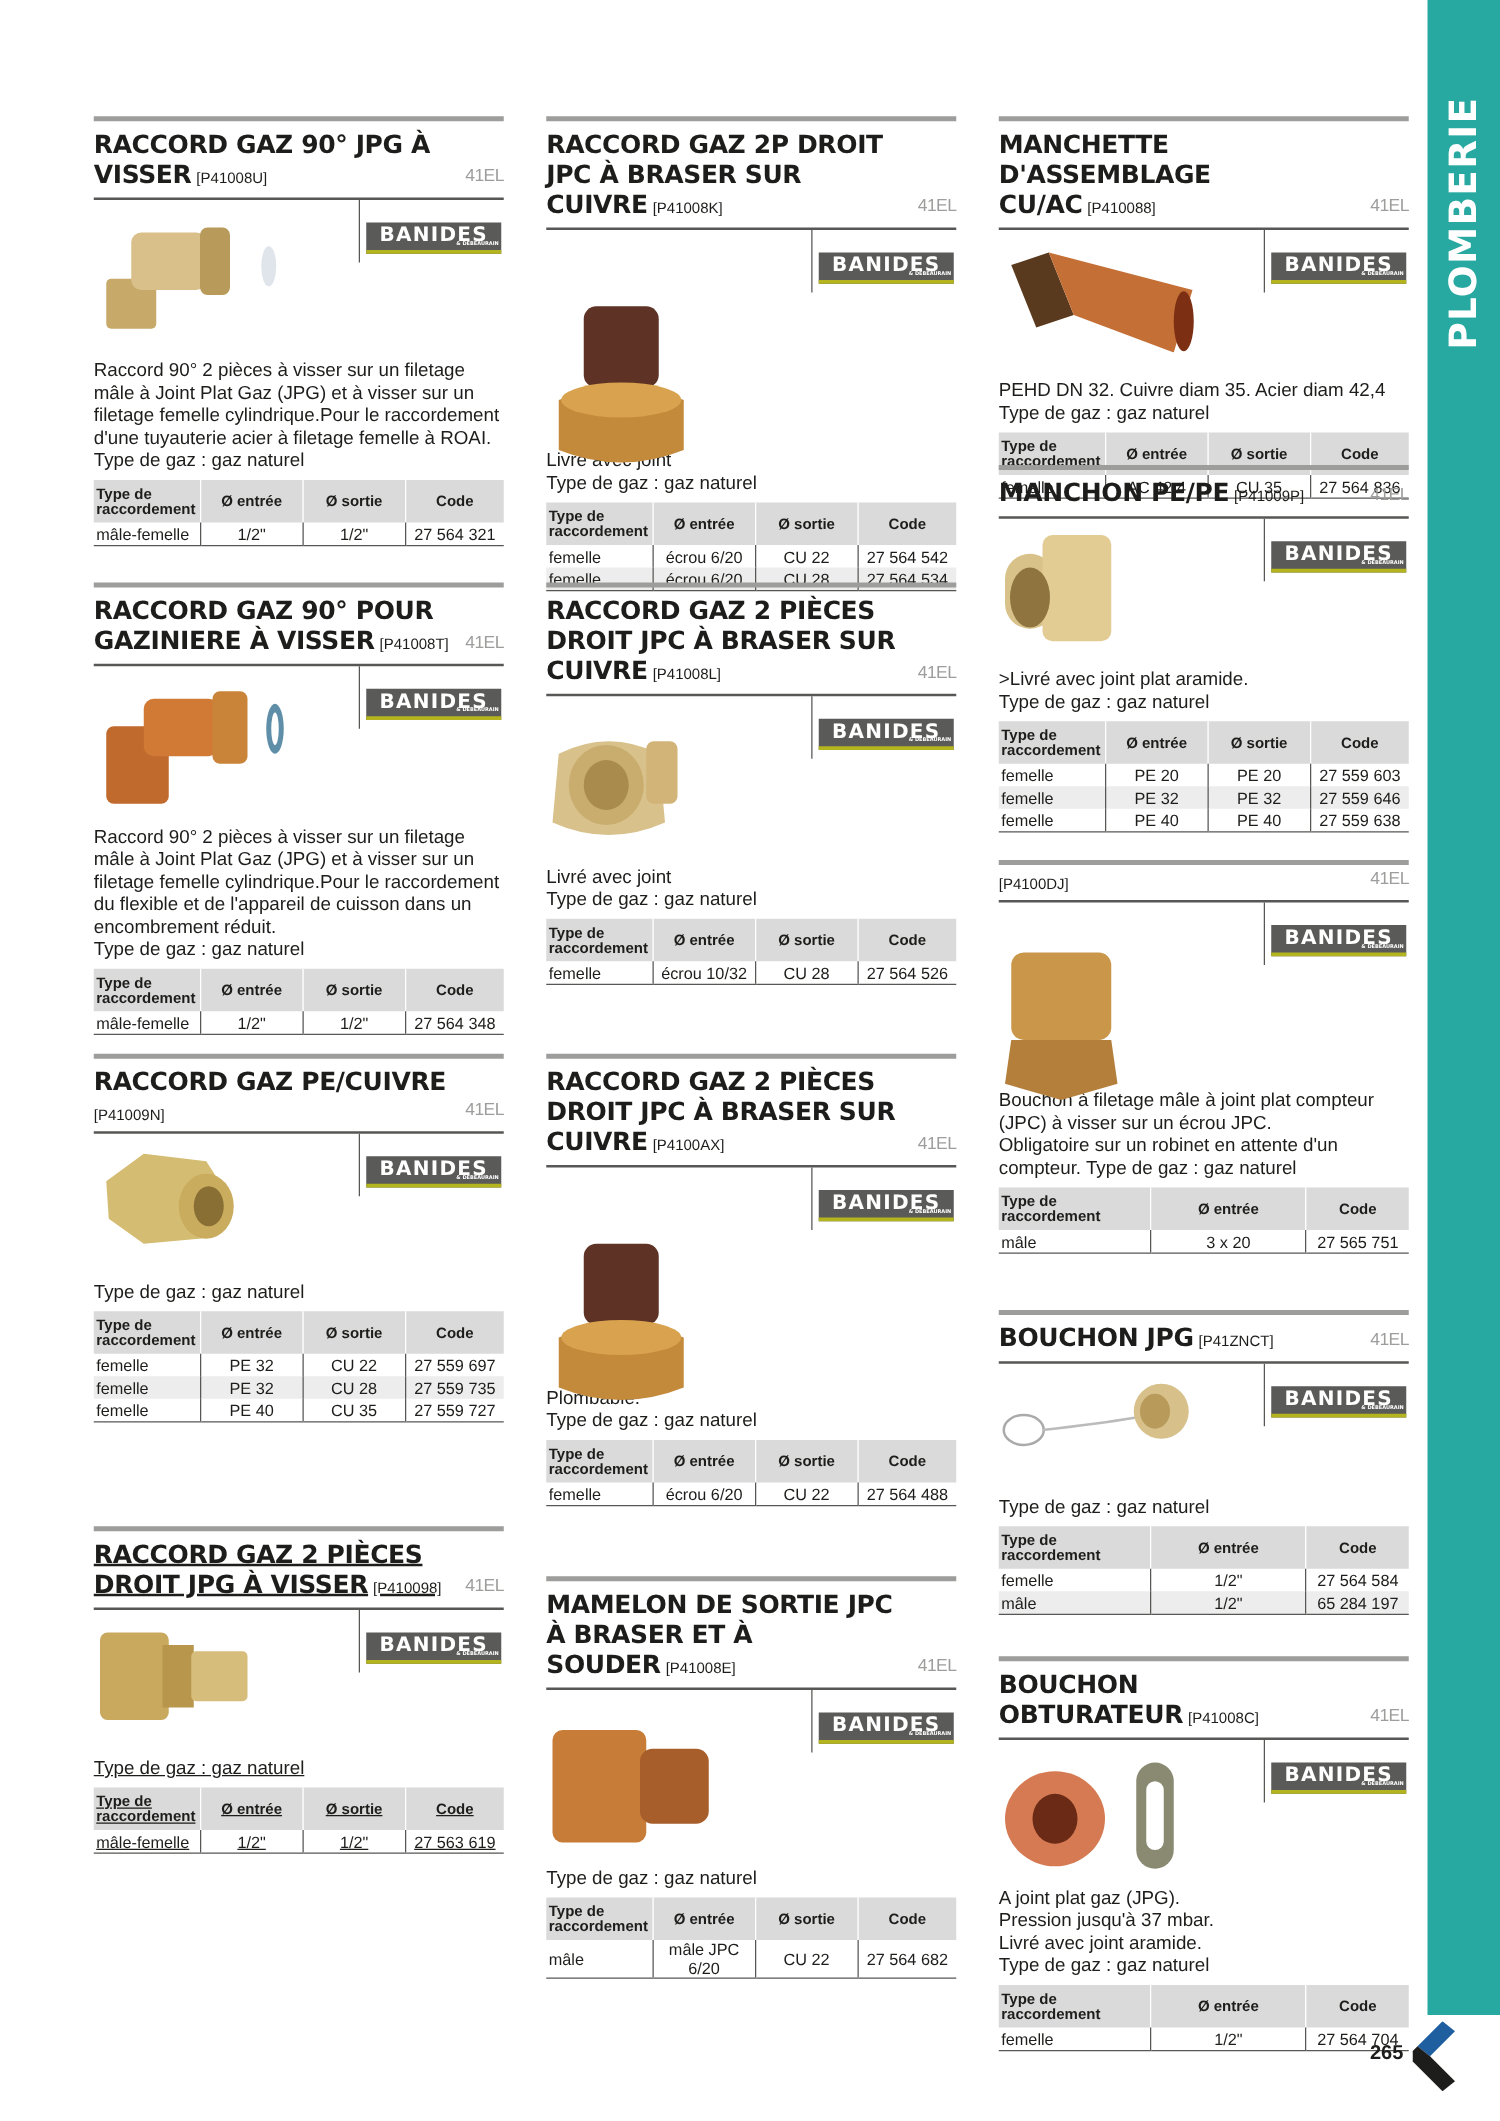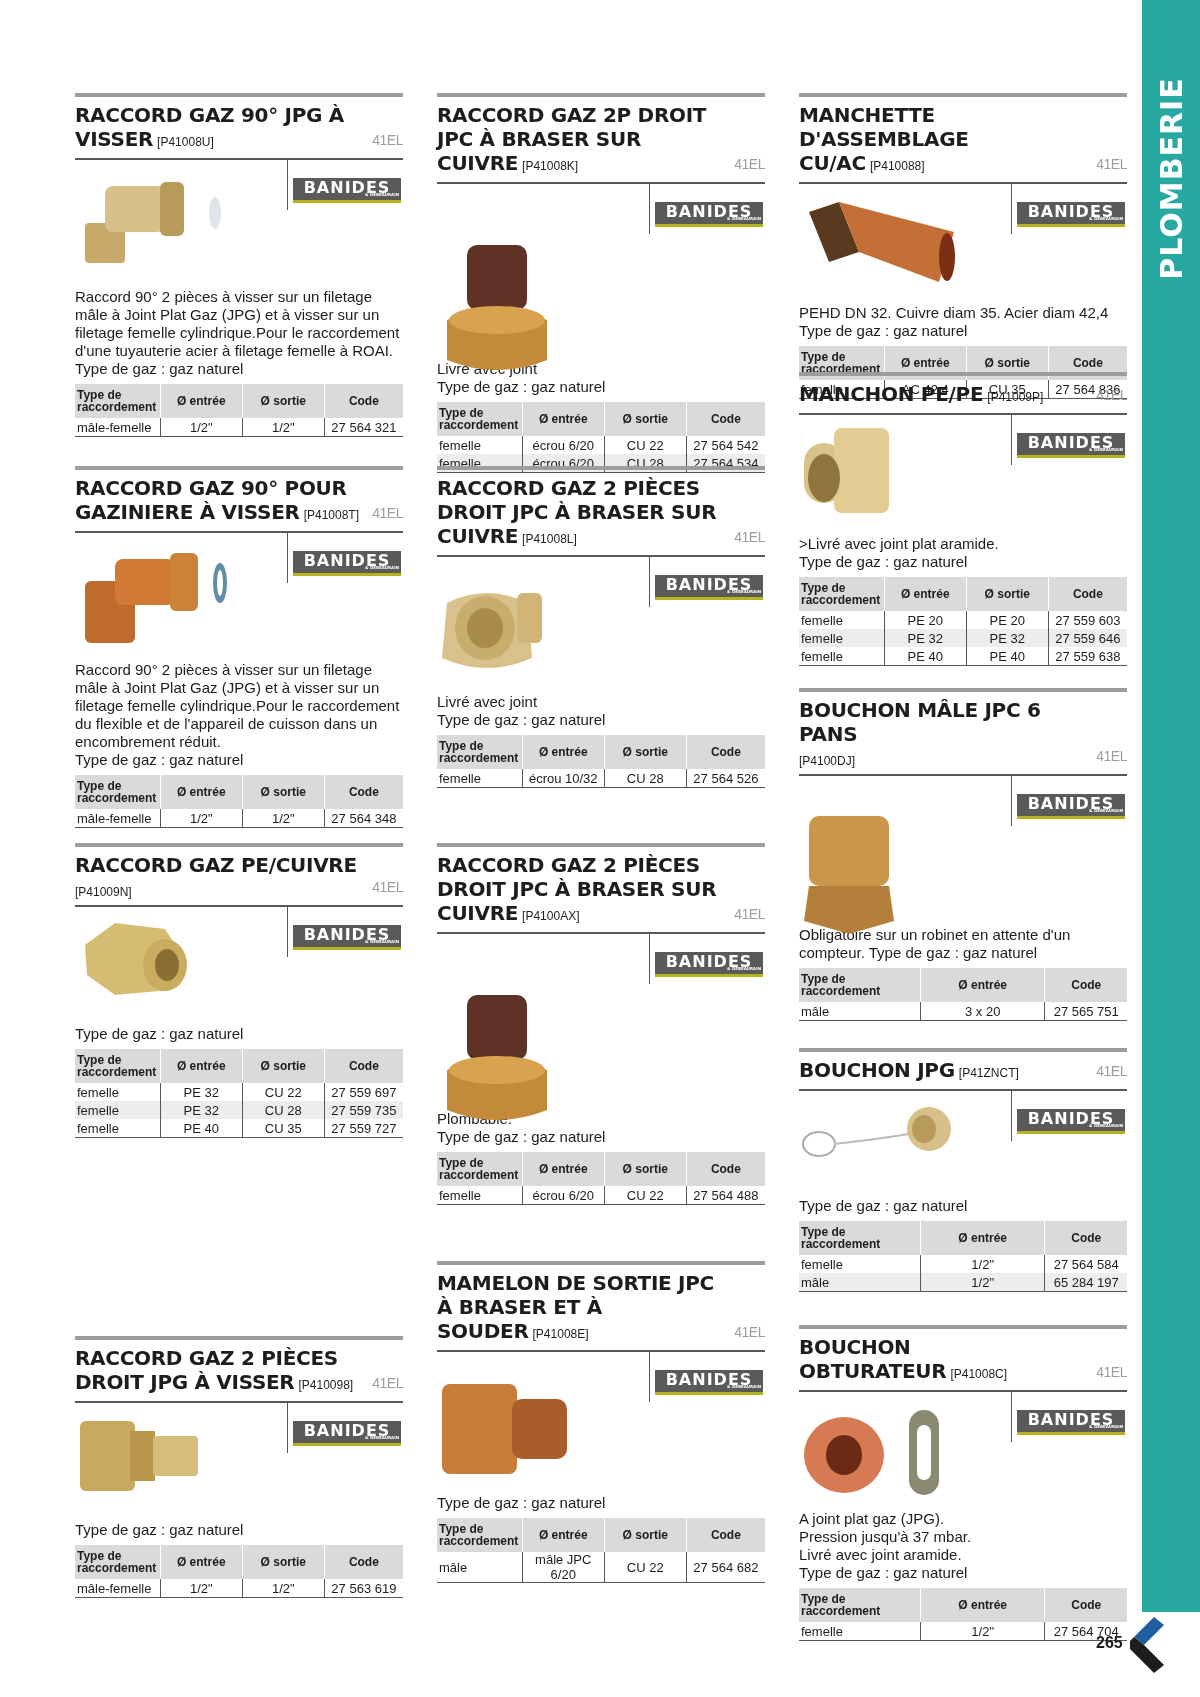--- a/index.html
+++ b/index.html
@@ -182,21 +182,21 @@
           </tr>
           <tr>
       <td>femelle</td>
       <td>PE 40</td>
             <td>CU 35</td>
             <td>27 559 727</td>
           </tr>
         </tbody>
       </table>
     </div>
-    <div class="product" style="left: 75px; top: 1336px;">
+    <div class="product" style="left: 75px; top: 1221px; text-decoration: underline;">
     <div class="top-rule"></div>
     <div class="ttl">
       <span>Raccord gaz 2 pièces droit JPG à visser</span><span class="ref">[P410098]</span>
       <span class="cat">41EL</span>
     </div>
     <div class="sub-rule"></div>
     <div class="img-area" style="height:118px">
       <div class="vrule"></div>
       <div class="logo"><span>BANIDES</span><small>&amp; DEBEAURAIN</small></div>
       <div class="prod-img" style="left:0;top:8px"><svg width="130" height="90" viewBox="0 0 130 90">
@@ -516,33 +516,34 @@
       <td>PE 40</td>
             <td>PE 40</td>
             <td>27 559 638</td>
           </tr>
         </tbody>
       </table>
     </div>
     <div class="product" style="left: 799px; top: 688px;">
     <div class="top-rule"></div>
     <div class="ttl">
-      <span>Bouchon mâle JPC 6 pans</span><span class="ref-line">[P4100DJ]</span>
+      <span class="ref-line">[P4100DJ]</span>
       <span class="cat">41EL</span>
     </div>
     <div class="sub-rule"></div>
     <div class="img-area" style="height:150px">
       <div class="vrule"></div>
       <div class="logo"><span>BANIDES</span><small>&amp; DEBEAURAIN</small></div>
       <div class="prod-img" style="left:0;top:30px"><svg width="100" height="130" viewBox="0 0 100 130">
             <rect x="10" y="10" width="80" height="70" rx="10" fill="#c9964a"></rect>
             <polygon points="10,80 90,80 95,115 50,128 5,115" fill="#b37f3a"></polygon>
           </svg></div>
     </div>
     <div class="desc">
+        <p>Bouchon à filetage mâle à joint plat compteur (JPC) à visser sur un écrou JPC.</p>
         <p>Obligatoire sur un robinet en attente d'un compteur. Type de gaz : gaz naturel</p>
       </div>
     <table class="spec">
         <colgroup>
           <col style="width:37%">
           <col style="width:38%">
           <col style="width:25%">
         </colgroup>
       <thead>
           <tr>

